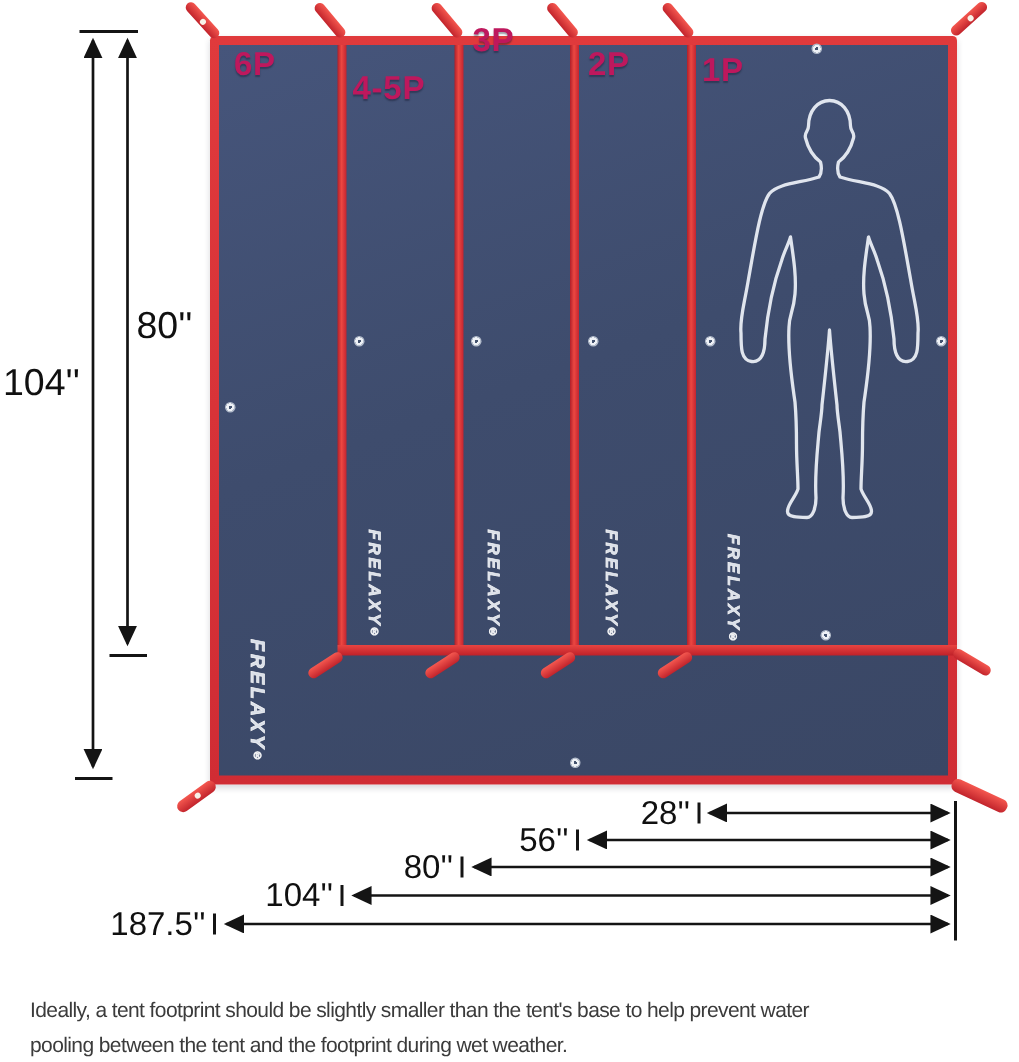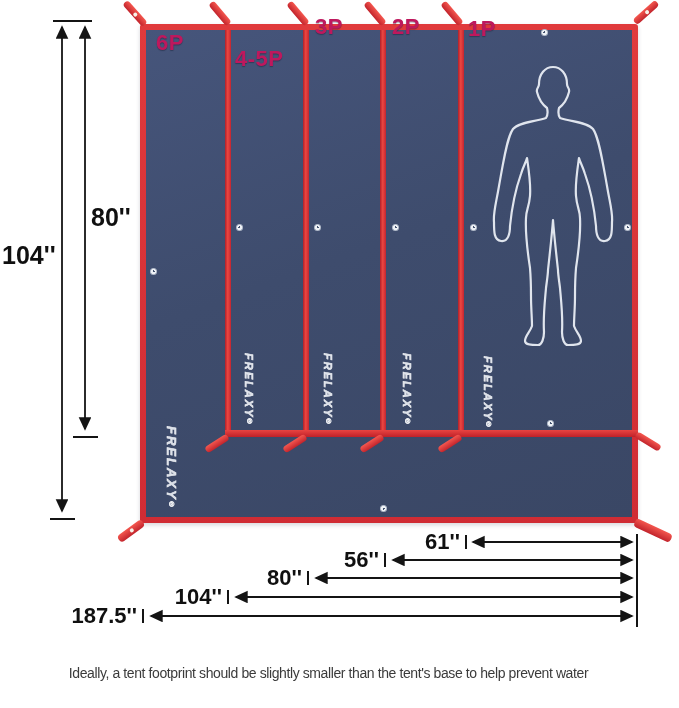--- a/index.html
+++ b/index.html
@@ -33,26 +33,26 @@
     letter-spacing:.5px;text-shadow:0 1px 1px rgba(20,25,45,.4);}
 
   
   .logo{position:absolute;writing-mode:vertical-rl;white-space:nowrap;
     font-style:italic;font-weight:700;font-size:11px;letter-spacing:2px;
     color:#e7ecf4;-webkit-text-stroke:.5px #ffffff;opacity:.92;}
   .logo .reg{font-size:7px;letter-spacing:0;}
   .logo.big{font-size:13px;}
 
   
-  .dim-label{position:absolute;color:#101010;font-weight:700;font-size:25px;
+  .dim-label{position:absolute;color:#101010;font-weight:400;font-size:25px;
     line-height:26px;white-space:nowrap;}
   .dim-label.small{font-size:22px;line-height:24px;}
 
   
-  .caption{position:absolute;left:20px;right:42px;top:662px;text-align:center;
+  .caption{position:absolute;left:20px;right:42px;top:662px;text-align:left;
     color:#3b3b3b;font-size:14px;letter-spacing:-0.4px;line-height:23px;}
 
   svg{position:absolute;overflow:visible;}
   .dimline{stroke:#141414;stroke-width:1.8;fill:none;}
   .tick{stroke:#141414;stroke-width:2;fill:none;}
 </style>
 </head>
 <body>
 
 <div class="stage">
@@ -85,22 +85,22 @@
   <div class="strap" style="left:634px;top:438px;width:28px;transform:rotate(31deg)"></div>
 
   <div class="strap" style="left:116px;top:527px;width:30px;height:8px;transform:rotate(-36deg)">
       <span class="buckle"></span>
     </div>
   <div class="strap" style="left:633px;top:526px;width:40px;height:9px;transform:rotate(25deg)"></div>
 
   <div class="panel-label" style="left:156px;top:30px">6P</div>
   <div class="panel-label" style="left:235px;top:46px">4-5P</div>
   <div class="panel-label" style="left:315px;top:14px">3P</div>
-  <div class="panel-label" style="left:392px;top:14px">2P</div>
-  <div class="panel-label" style="left:468px;top:16px">1P</div>
+  <div class="panel-label" style="left:392px;top:30px">2P</div>
+  <div class="panel-label" style="left:468px;top:34px">1P</div>
 
   <div class="logo big" style="left:164px;top:426px"><span>FRELAXY</span><span class="reg">®</span></div>
   <div class="logo" style="left:243px;top:353px"><span>FRELAXY</span><span class="reg">®</span></div>
   <div class="logo" style="left:322px;top:353px"><span>FRELAXY</span><span class="reg">®</span></div>
   <div class="logo" style="left:401px;top:353px"><span>FRELAXY</span><span class="reg">®</span></div>
   <div class="logo" style="left:482px;top:356px"><span>FRELAXY</span><span class="reg">®</span></div>
 
   <div class="grommet" style="left:541px;top:29px"></div>
   <div class="grommet" style="left:150px;top:268px"></div>
   <div class="grommet" style="left:236px;top:224px"></div>
@@ -156,23 +156,24 @@
     <line class="dimline" x1="343" y1="14" x2="502" y2="14" marker-start="url(#ah2)" marker-end="url(#ah2)"></line>
     <line class="tick" x1="255" y1="25" x2="255" y2="39"></line>
     <line class="dimline" x1="263" y1="32" x2="502" y2="32" marker-start="url(#ah2)" marker-end="url(#ah2)"></line>
     <line class="tick" x1="178" y1="43" x2="178" y2="57"></line>
     <line class="dimline" x1="186" y1="50" x2="502" y2="50" marker-start="url(#ah2)" marker-end="url(#ah2)"></line>
     <line class="tick" x1="98" y1="62" x2="98" y2="76"></line>
     <line class="dimline" x1="106" y1="69" x2="502" y2="69" marker-start="url(#ah2)" marker-end="url(#ah2)"></line>
     <line class="tick" x1="13" y1="81" x2="13" y2="95"></line>
     <line class="dimline" x1="21" y1="88" x2="502" y2="88" marker-start="url(#ah2)" marker-end="url(#ah2)"></line>
   </svg>
-  <div class="dim-label small" style="right:219px;top:530px">61''</div>
+  <div class="dim-label small" style="right:219px;top:530px">28''</div>
   <div class="dim-label small" style="right:300px;top:548px">56''</div>
   <div class="dim-label small" style="right:377px;top:566px">80''</div>
   <div class="dim-label small" style="right:457px;top:585px">104''</div>
   <div class="dim-label small" style="right:542px;top:604px">187.5''</div>
 
   <div class="caption">
     <div>Ideally, a tent footprint should be slightly smaller than the tent's base to help prevent water</div>
+    <div>pooling between the tent and the footprint during wet weather.</div>
   </div>
 
 </div>
 
 </body></html>

